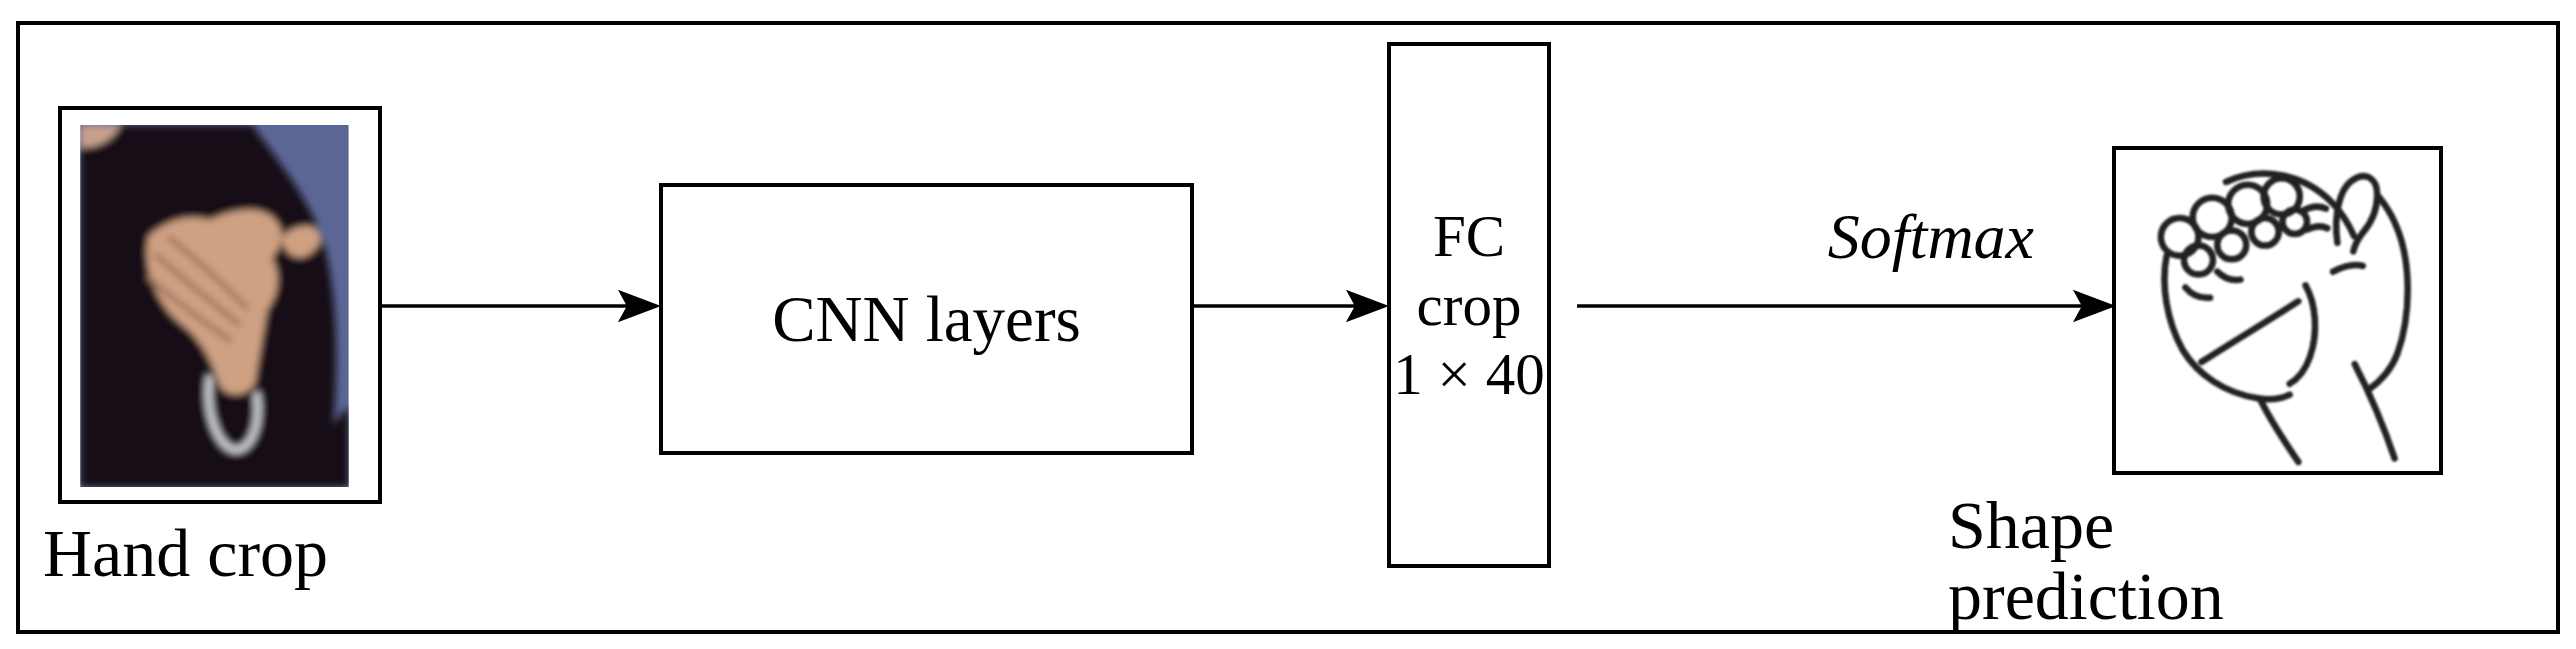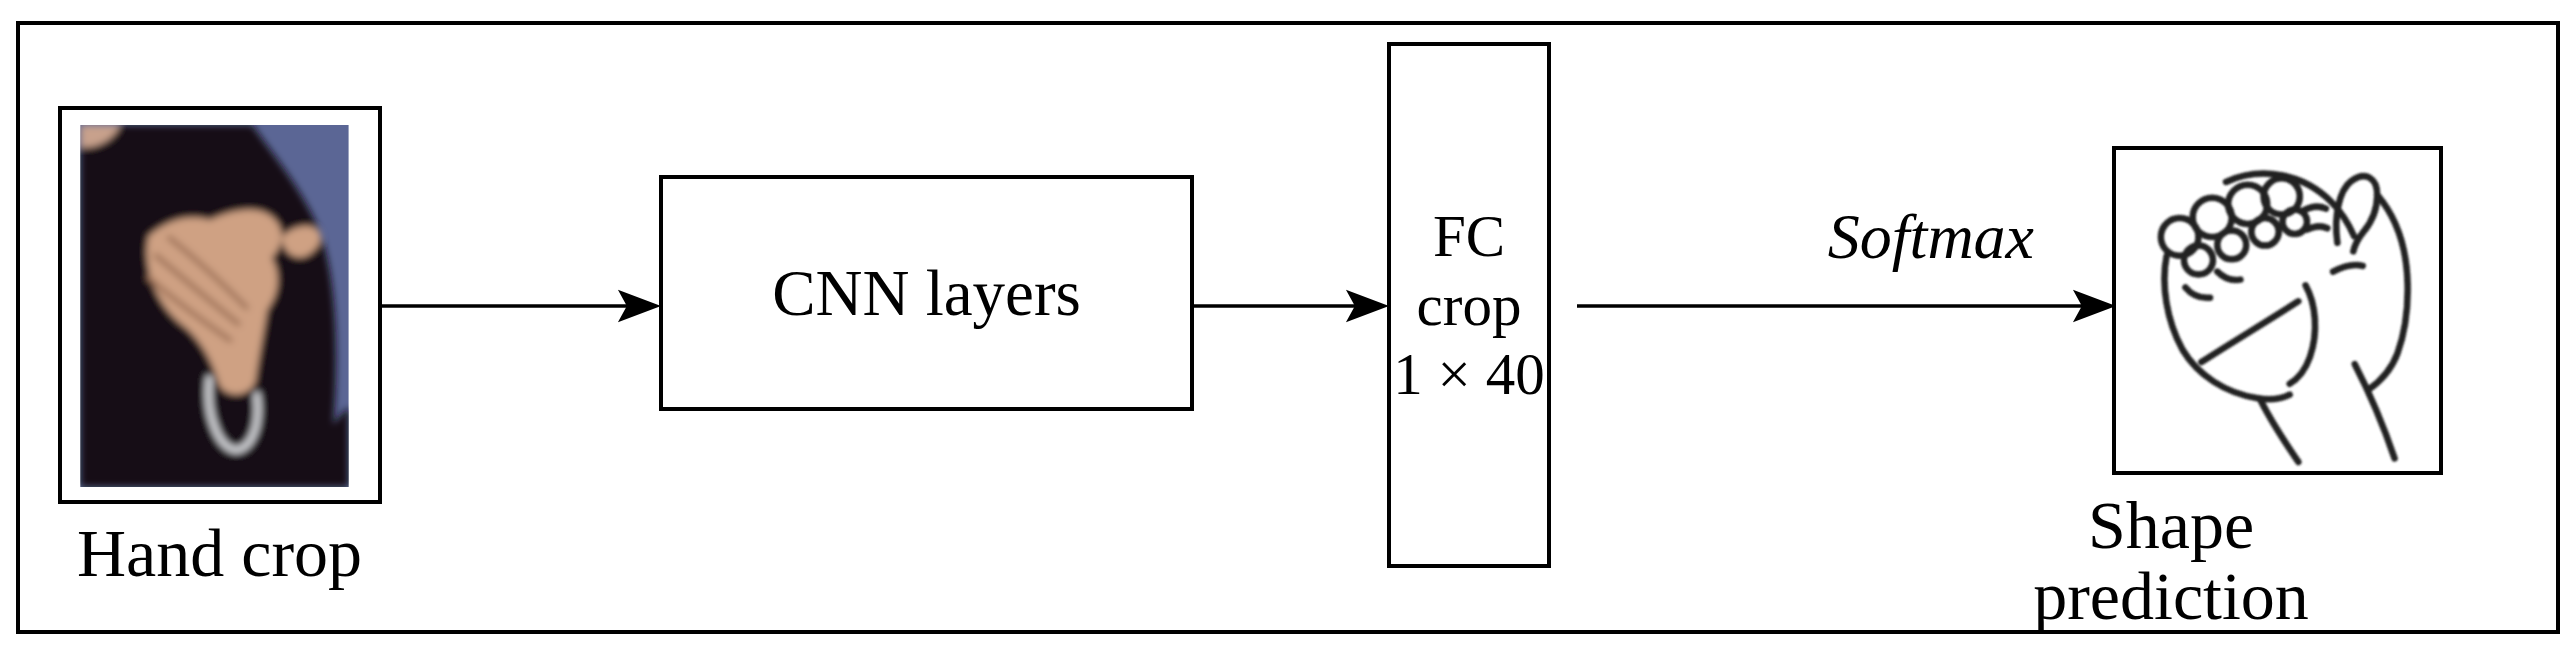--- a/index.html
+++ b/index.html
@@ -18,25 +18,25 @@
   }
   .outer-frame { left:16.3px; top:21px; width:2544px; height:613px; border-width:4.5px; background:transparent; }
   .hand-frame  { left:58px;  top:106px; width:324px; height:398px; }
   .shape-frame { left:2112px; top:146px; width:331px; height:329px; }
   .flow-box {
     position:absolute; box-sizing:border-box;
     border:4.5px solid var(--line,#000000); background:#ffffff;
     display:flex; flex-direction:column; align-items:center; justify-content:center;
     text-align:center;
   }
-  .cnn-box { left:659px; top:175px; width:535px; height:236px; }
+  .cnn-box { left:659px; top:183px; width:535px; height:272px; }
   .fc-box  { left:1387px; top:42px; width:164px; height:526px; }
   .cnn-text { font-size:65px; line-height:1; }
   .fc-text  { font-size:59px; line-height:69px; white-space:nowrap; }
-  .caption { position:absolute; text-align:center; font-size:68px; line-height:1.05; }
+  .caption { position:absolute; font-size:68px; line-height:1.05; }
   .hand-caption  { left:43px;  top:518px; width:353px; }
   .shape-caption { left:1948px; top:490px; width:446px; }
   .softmax-caption { position:absolute; left:1663px; top:205px; width:371px; text-align:right;
                      font-size:64px; font-style:italic; line-height:1; }
   .arrow { position:absolute; overflow:visible; }
   .arrow line   { stroke:var(--line,#000000); stroke-width:5; }
   .arrow polygon{ fill:var(--line,#000000); }
   
   .p-bg      { fill:var(--photo-background,#5b6695); }
   .p-cloth   { fill:var(--photo-clothing,#141119); }

